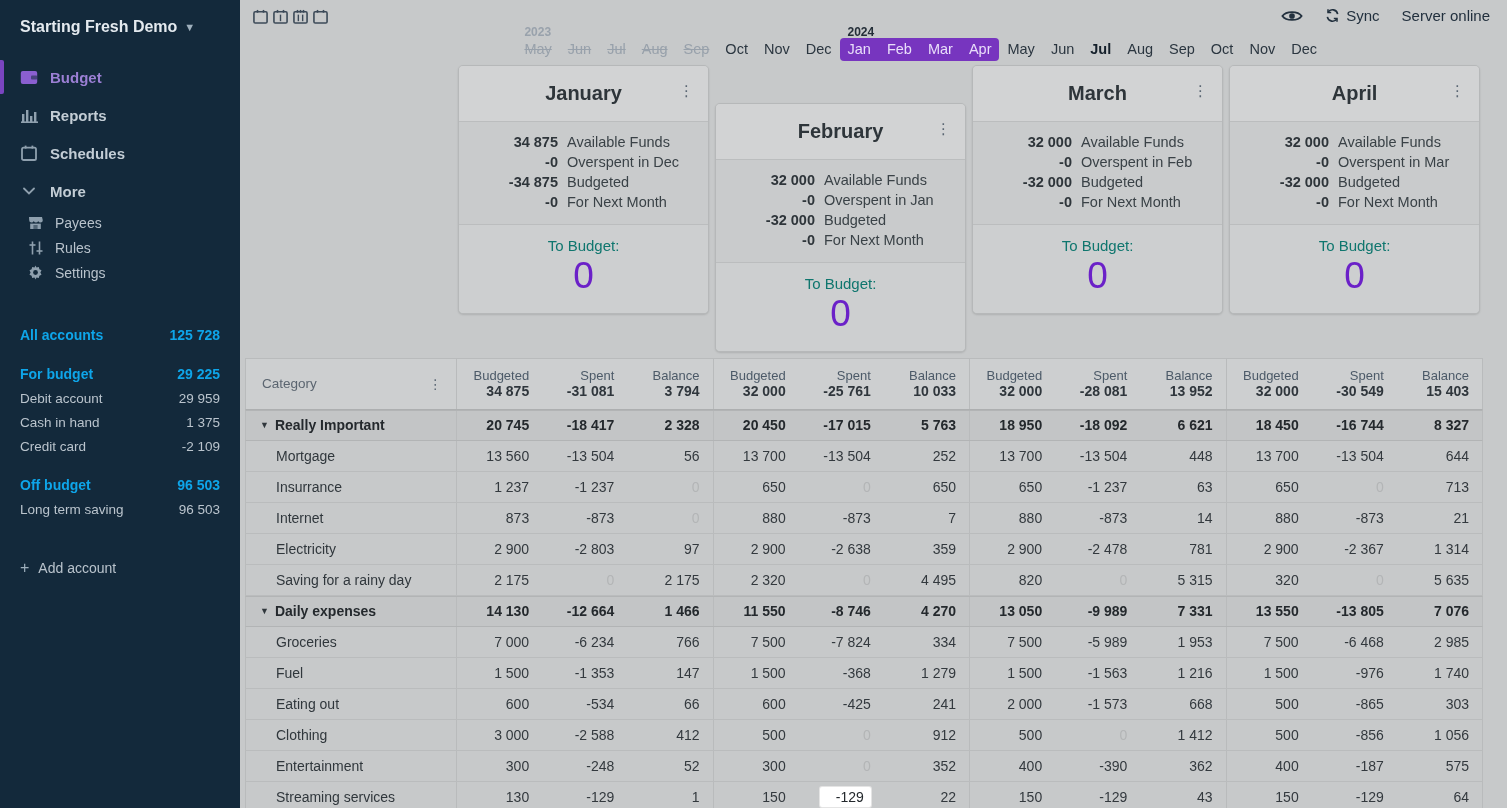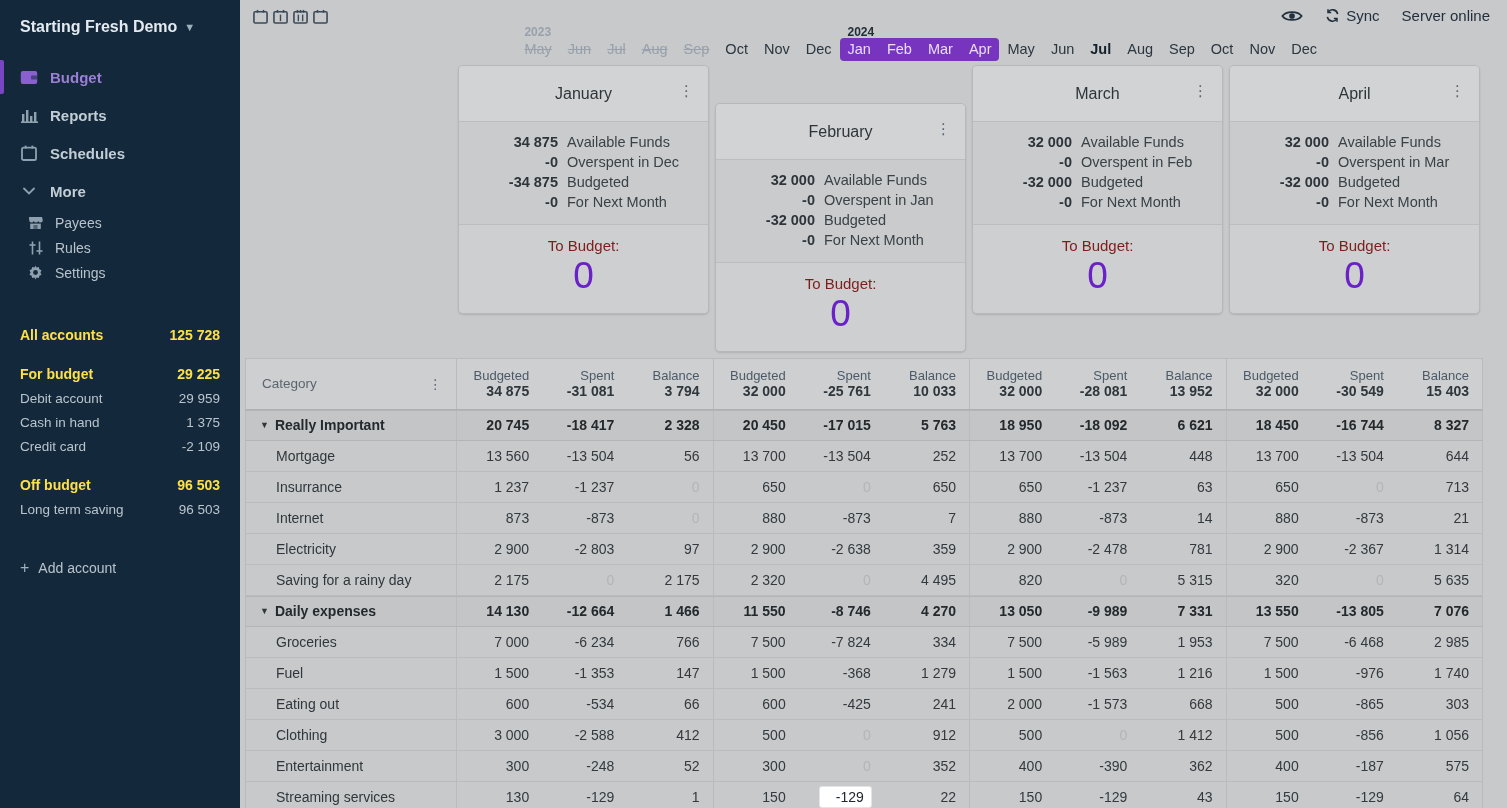--- a/index.html
+++ b/index.html
@@ -14,21 +14,21 @@
   .nav-item { display:flex; align-items:center; gap:12px; height:38px; padding:0 20px; font-size:15px; font-weight:700; color:#c3cdd5; position:relative; cursor:pointer;text-align:center; }
   .nav-item .ico { width:18px; height:18px; display:flex; align-items:center; justify-content:center; color:#8fa0ae; }
   .nav-item.active { color:#9b7fd4; }
   .nav-item.active .ico { color:#8a5fd0; }
   .nav-item.active::before { content:""; position:absolute; left:0; top:2px; bottom:2px; width:4px; background:#7a45c0; border-radius:0 2px 2px 0; }
   .nav-sub { padding-left:8px; }
   .nav-sub .nav-item { height:25px; font-weight:400; font-size:14px; color:#b9c3cc; }
   .nav-sub .ico { width:15px; height:15px; }
   .accounts { margin-top:38px; padding:0 20px; }
   .acct-row { display:flex; justify-content:space-between; align-items:center; font-size:13.5px; height:24px; color:#bac4cd; cursor:pointer; }
-  .acct-row.bold { font-weight:700; color:#fde047; font-size:14px; }
+  .acct-row.bold { font-weight:700; color:#0ea5e9; font-size:14px; }
   .acct-row .val { font-variant-numeric:tabular-nums; }
   .acct-gap { height:15px; }
   .add-account { display:flex; align-items:center; gap:9px; margin-top:24px; font-size:14px; color:#b9c3cc; cursor:pointer; }
   .add-account .plus { font-size:16px; color:#9fb0bd; }
 
   
   .main { flex:1; position:relative; padding:0 0 0 5px; }
 
   
   .topbar { height:62px; position:relative; }
@@ -52,28 +52,28 @@
 
   
   .grid-row { display:flex; width:1238px; }
   .cat-col { width:210px; min-width:210px; }
   .m-sec { flex:1; }
 
   
   .cards-row { margin-top:3px; }
   .card { margin:0 3px; background:#c9cbcc; border:1px solid #b6b8b9; border-radius:5px; overflow:hidden; box-shadow:0 1px 2px rgba(0,0,0,.12); }
   .card-head { position:relative; background:#d2d3d4; height:56px; display:flex; align-items:center; justify-content:center; border-bottom:1px solid #bbbdbe; }
-  .card-head .mname { font-size:16px; font-weight:400; color:#2e353a;text-align:center; }
+  .card-head .mname { font-size:20px; font-weight:700; color:#2e353a;text-align:center; }
   .card-head .dots { position:absolute; right:14px; top:16px; color:#5a6673; font-size:15px; cursor:pointer; }
   .card-summary { padding:10px 0 12px; border-bottom:1px solid #bbbdbe; background:#c9cbcc; }
   .cs-row { display:flex; font-size:14.5px; height:20px; align-items:center; }
   .cs-amt { width:108px; text-align:right; font-weight:600; color:#2e353a; padding-right:9px; font-variant-numeric:tabular-nums; }
   .cs-lbl { color:#3a4247; }
   .card-budget { background:#cdcfd0; text-align:center; padding:12px 0 16px; }
-  .tb-label { font-size:15px; color:#7f1d1d; margin-bottom:2px; }
+  .tb-label { font-size:15px; color:#0f766e; margin-bottom:2px; }
   .tb-zero { font-size:37px; color:#6b21c8; font-weight:400; line-height:1.1; cursor:pointer; }
 
   
   .btable { margin-top:6px; }
   .thead { background:#cdcfd0; border:1px solid #b9bbbc; border-bottom:1px solid #adafb0; height:52px;justify-content:flex-end; }
   .thead .cat-col { display:flex; align-items:center; justify-content:space-between; padding:0 14px 0 16px; color:#5b6570; font-size:13.5px; }
   .thead .dots { color:#5a6673; cursor:pointer; }
   .m-sec { display:flex; border-left:1px solid #b9bbbc; }
   .thead .m-sec { align-items:center; }
   .hcell { flex:1; text-align:right; padding-right:13px; }

